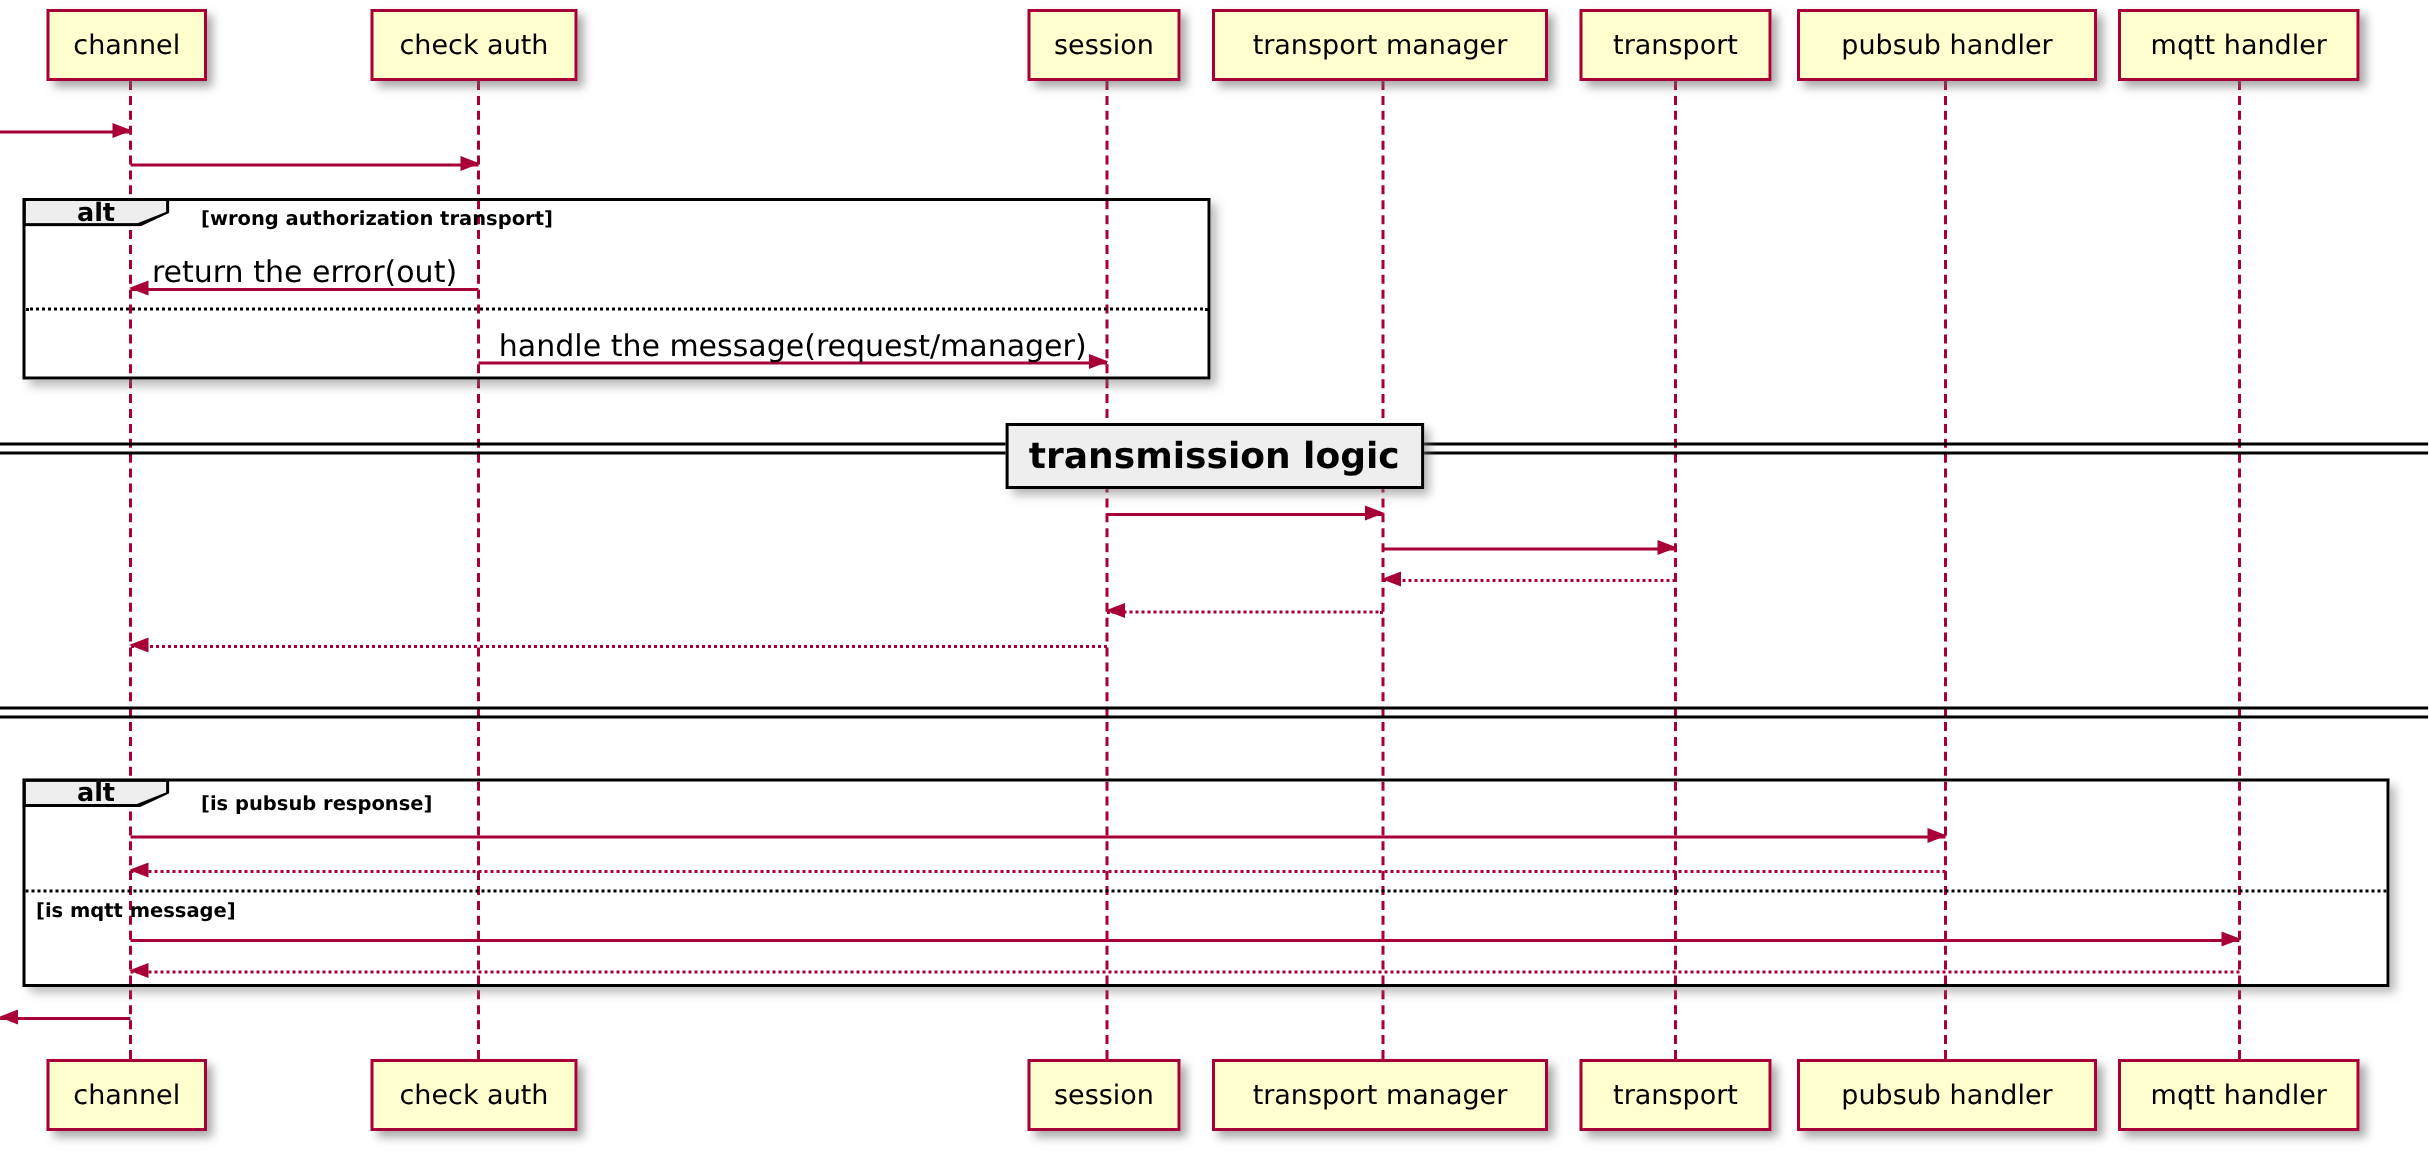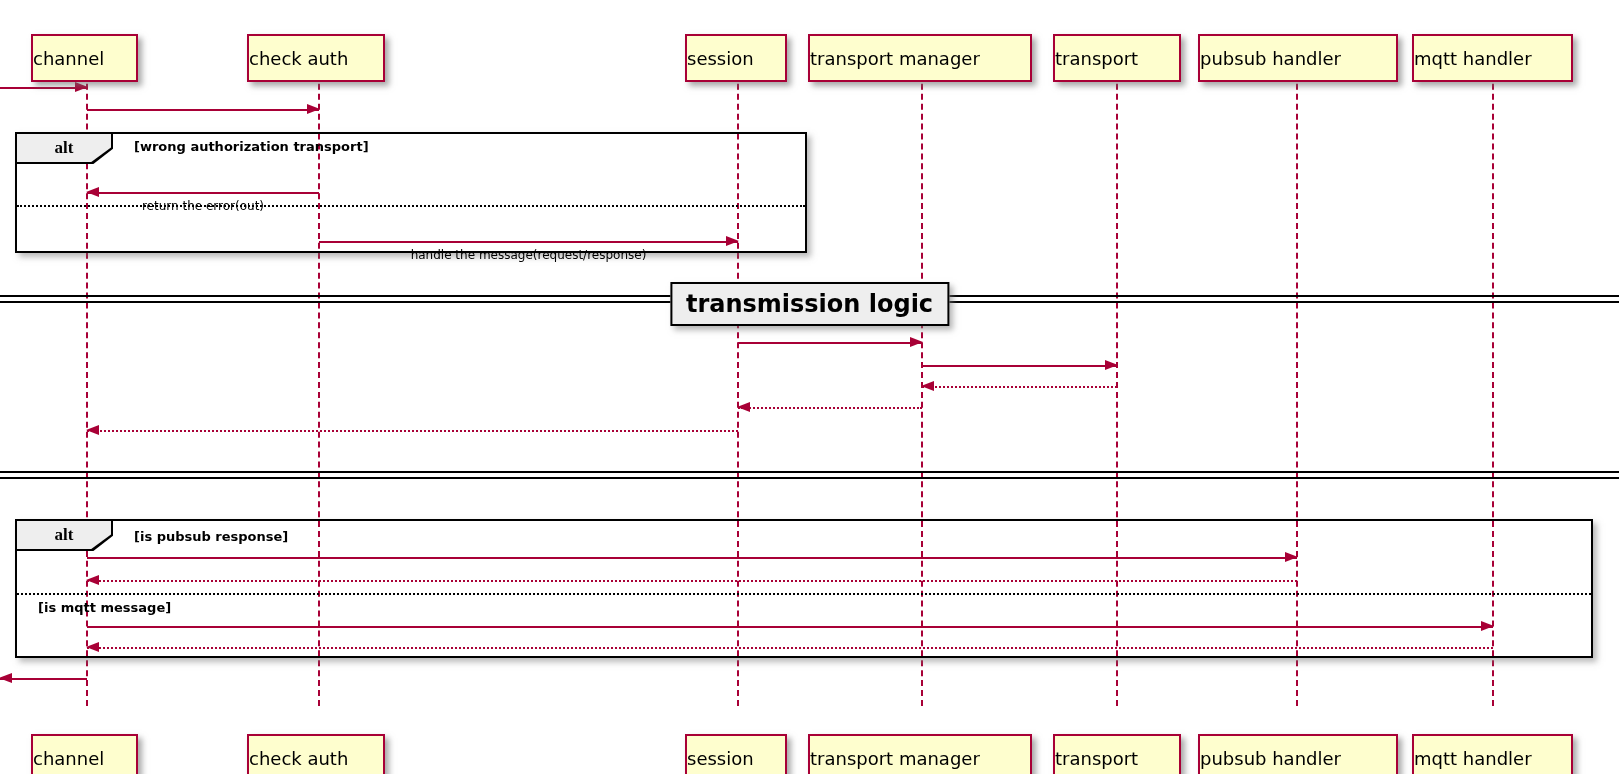--- a/index.html
+++ b/index.html
@@ -9,52 +9,51 @@
     --frame:#000000;
   }
   *{box-sizing:border-box;margin:0;padding:0;}
   body{background:#ffffff;font-family:"DejaVu Sans",sans-serif;color:#000;}
   #canvas{position:relative;width:1619px;height:774px;background:#fff;overflow:hidden;}
 
   .pbox{
     position:absolute;height:48px;background:var(--boxfill);
     border:2px solid var(--crimson);
     box-shadow:4px 4px 6px rgba(110,110,110,.6);
-    display:flex;align-items:center;
-    font-size:18px;white-space:nowrap;z-index:6;margin-top:28px;
+    display:flex;align-items:center;justify-content:center;
+    font-size:18px;white-space:nowrap;z-index:6;
   }
   .lifeline{
     position:absolute;top:54px;height:652px;width:0;
     border-left:2px dashed var(--crimson);z-index:1;
   }
   .arrow{position:absolute;height:0;border-top:2px solid var(--crimson);z-index:4;}
   .arrow.dotted{border-top-style:dotted;}
   .arrow.right::after{
     content:"";position:absolute;right:-1px;top:-7px;width:0;height:0;
     border-left:13px solid var(--crimson);
     border-top:5px solid transparent;border-bottom:5px solid transparent;
   }
   .arrow.left::before{
     content:"";position:absolute;left:-1px;top:-7px;width:0;height:0;
     border-right:13px solid var(--crimson);
     border-top:5px solid transparent;border-bottom:5px solid transparent;
   }
   .msg-label{
-    position:absolute;font-size:12px;text-align:center;height:20px;
-    line-height:20px;white-space:nowrap;z-index:5;margin-top:25px;
+    position:absolute;font-size:20px;text-align:center;height:20px;
+    line-height:20px;white-space:nowrap;z-index:5;
   }
   .frame{
     position:absolute;border:2px solid var(--frame);
     box-shadow:4px 4px 6px rgba(120,120,120,.5);z-index:2;
   }
   .alt-tab{
-    position:absolute;left:-2px;top:-2px;width:98px;height:32px;
+    position:absolute;left:-2px;top:-2px;width:98px;height:19px;
     background:var(--frame);z-index:3;
     clip-path:polygon(0 0,100% 0,100% 52%,80% 100%,0 100%);
-    font-family:Liberation Serif, serif;
   }
   .alt-tab-fill{
     position:absolute;left:2px;top:2px;right:2px;bottom:2px;
     background:var(--opfill);
     clip-path:polygon(0 0,100% 0,100% 48%,79% 100%,0 100%);
     display:flex;align-items:center;justify-content:center;
     font-weight:bold;font-size:17px;
   }
   .condition{
     position:absolute;font-weight:bold;font-size:13px;height:20px;
@@ -142,30 +141,30 @@
   <div class="divider-label" style="top:282px">transmission logic</div>
 
   <div class="divider-lines" style="top:471px"></div>
 
   <div class="frame" style="left:15px;top:519px;width:1578px;height:139px">
     <div class="alt-tab">
       <div class="alt-tab-fill">alt</div>
     </div>
     <div class="condition" style="left:117px;top:6px">[is pubsub response]</div>
     <div class="else-sep" style="top:72px"></div>
-    <div class="condition" style="left:21px;top:77px">[is mqtt message]</div>
+    <div class="condition" style="left:7px;top:77px">[is mqtt message]</div>
   </div>
 
   <div class="arrow right" style="left:0;top:87px;width:87px"></div>
   <div class="arrow right" style="left:87px;top:109px;width:232px"></div>
 
   <div class="msg-label" style="left:87px;top:171px;width:232px">return the error(out)</div>
   <div class="arrow left" style="left:87px;top:192px;width:232px"></div>
 
-  <div class="msg-label" style="left:319px;top:220px;width:419px">handle the message(request/response)</div>
+  <div class="msg-label" style="left:319px;top:220px;width:419px">handle the message(request/manager)</div>
   <div class="arrow right" style="left:319px;top:241px;width:419px"></div>
 
   <div class="arrow right" style="left:738px;top:342px;width:184px"></div>
   <div class="arrow right" style="left:922px;top:365px;width:195px"></div>
   <div class="arrow left dotted" style="left:922px;top:386px;width:195px"></div>
   <div class="arrow left dotted" style="left:738px;top:407px;width:184px"></div>
   <div class="arrow left dotted" style="left:87px;top:430px;width:651px"></div>
 
   <div class="arrow right" style="left:87px;top:557px;width:1210px"></div>
   <div class="arrow left dotted" style="left:87px;top:580px;width:1210px"></div>

